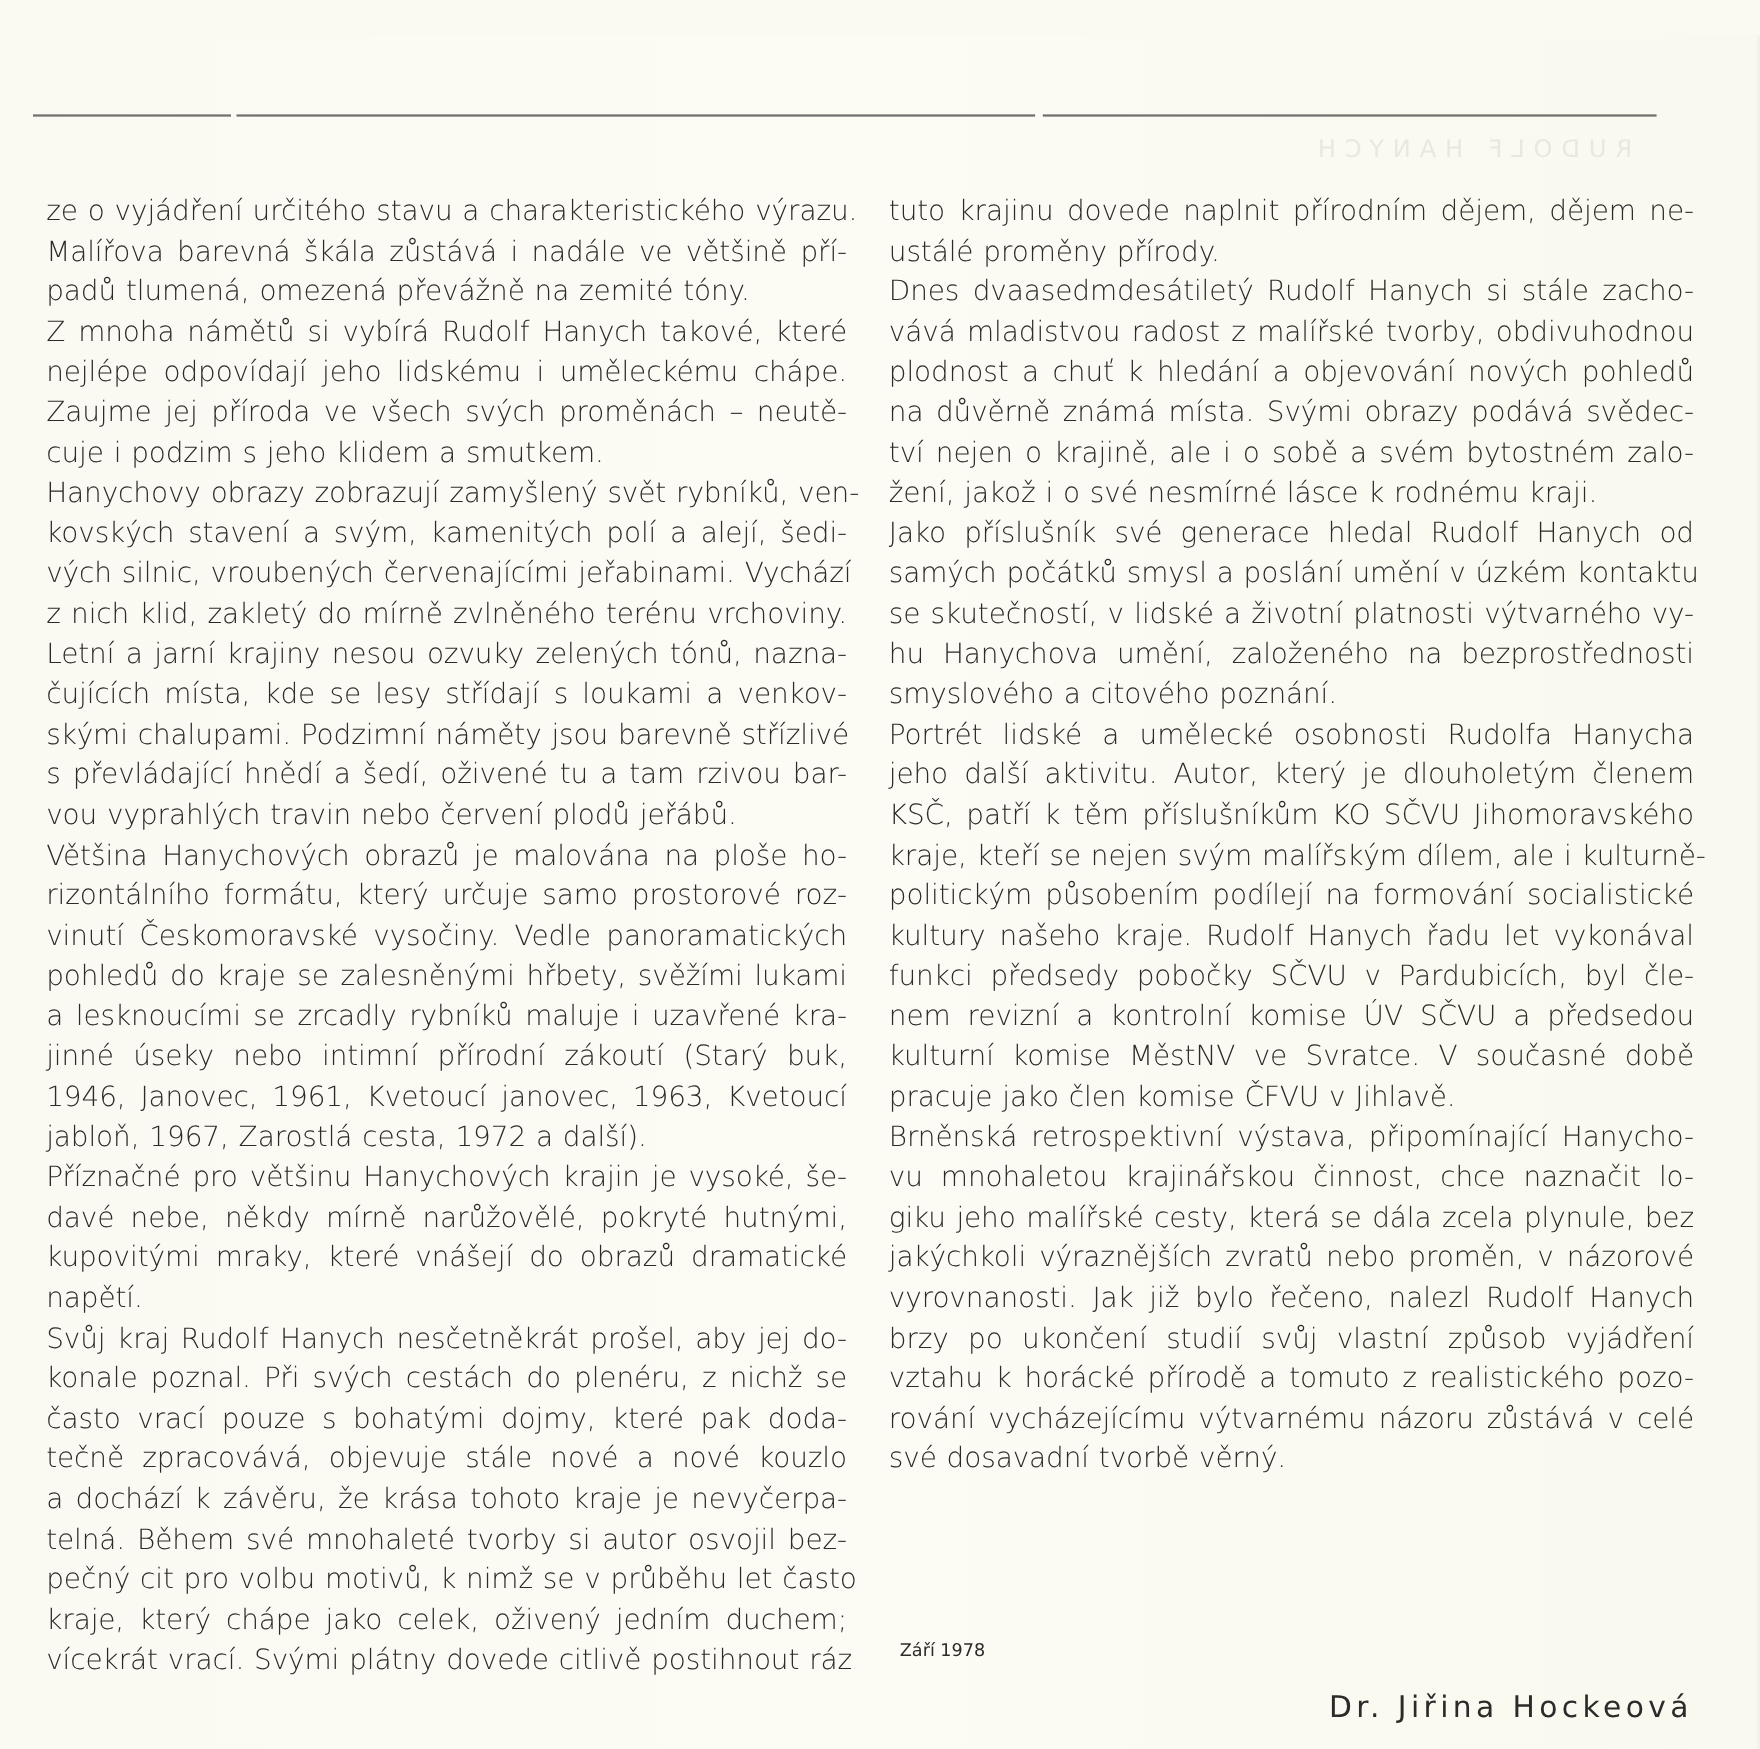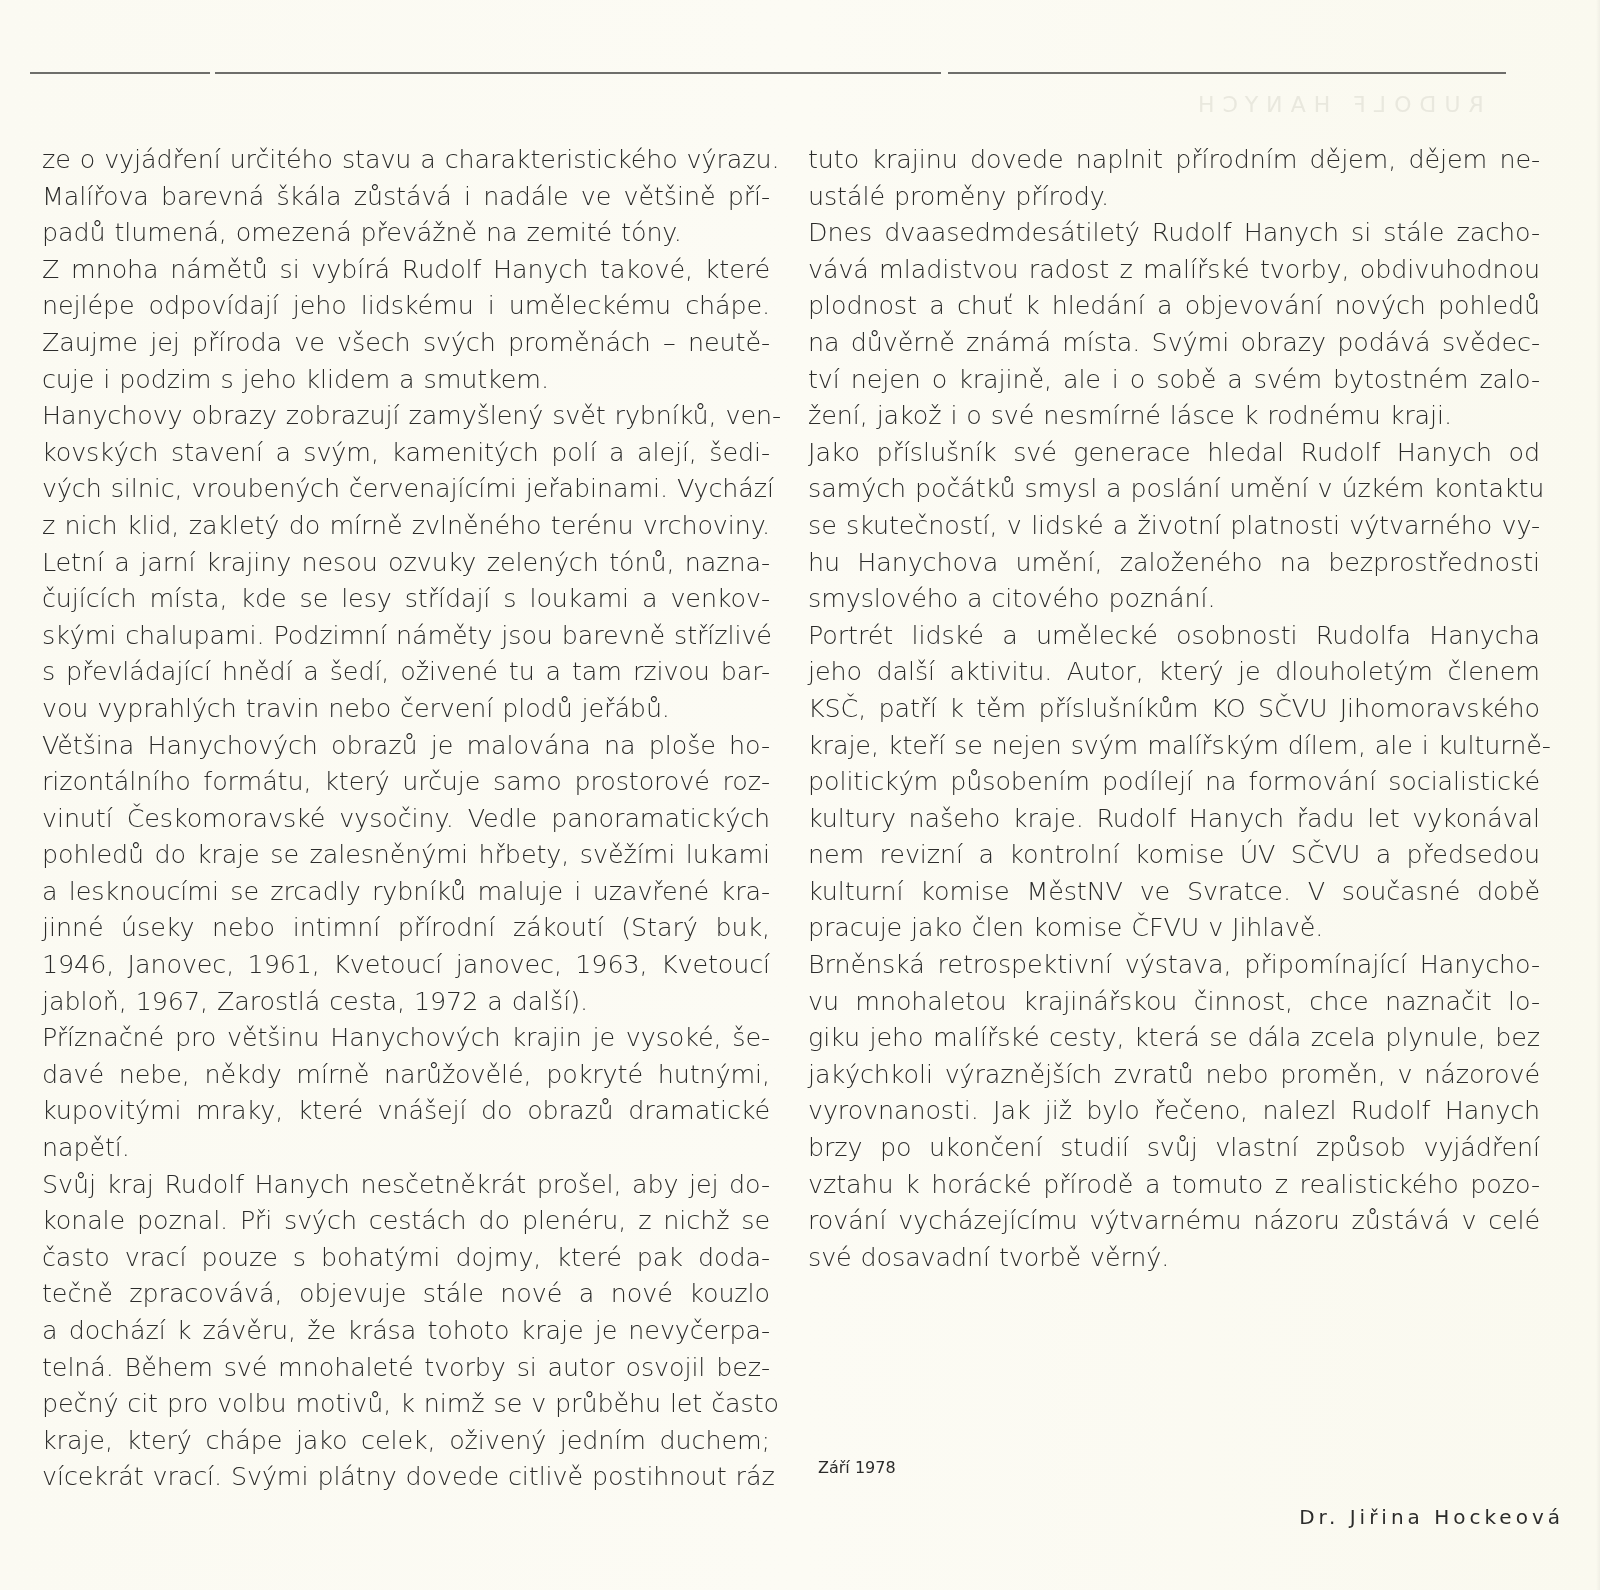--- a/index.html
+++ b/index.html
@@ -12,20 +12,21 @@
       background: #fbfaf1;
       position: relative;
       overflow: hidden;
       font-family: "DejaVu Sans", sans-serif;
       color: #2b2b2a;
     }
     .page {
       position: absolute;
       inset: 0;
       background: linear-gradient(90deg, #fbfaf2 0%, #fcfbf4 50%, #faf9ef 100%);
+      margin-top: 32px;
     }
     .rule-seg {
       position: absolute;
       top: 72px;
       height: 2px;
       background: #555552;
       opacity: 0.85;
     }
     .ghost-title {
       position: absolute;
@@ -65,23 +66,23 @@
       text-align-last: left;
     }
     .date {
       position: absolute;
       left: 818px;
       top: 1458px;
       font-size: 16px;
     }
     .signature {
       position: absolute;
-      right: 36px;
+      right: 61px;
       top: 1505px;
-      font-size: 20px;
+      font-size: 27px;
       letter-spacing: 4px;
       text-align: right;
     }
     .edge-shadow {
       position: absolute;
       top: 0;
       right: 0;
       width: 4px;
       height: 100%;
       background: linear-gradient(90deg, rgba(0,0,0,0), rgba(0,0,0,0.04));
@@ -153,20 +154,21 @@
       <span class="line">samých počátků smysl a poslání umění v úzkém kontaktu</span>
       <span class="line">se skutečností, v lidské a životní platnosti výtvarného vy-</span>
       <span class="line">hu Hanychova umění, založeného na bezprostřednosti</span>
       <span class="line last">smyslového a citového poznání.</span>
       <span class="line">Portrét lidské a umělecké osobnosti Rudolfa Hanycha</span>
       <span class="line">jeho další aktivitu. Autor, který je dlouholetým členem</span>
       <span class="line">KSČ, patří k těm příslušníkům KO SČVU Jihomoravského</span>
       <span class="line">kraje, kteří se nejen svým malířským dílem, ale i kulturně-</span>
       <span class="line">politickým působením podílejí na formování socialistické</span>
       <span class="line">kultury našeho kraje. Rudolf Hanych řadu let vykonával</span>
+      <span class="line">funkci předsedy pobočky SČVU v Pardubicích, byl čle-</span>
       <span class="line">nem revizní a kontrolní komise ÚV SČVU a předsedou</span>
       <span class="line">kulturní komise MěstNV ve Svratce. V současné době</span>
       <span class="line last">pracuje jako člen komise ČFVU v Jihlavě.</span>
       <span class="line">Brněnská retrospektivní výstava, připomínající Hanycho-</span>
       <span class="line">vu mnohaletou krajinářskou činnost, chce naznačit lo-</span>
       <span class="line">giku jeho malířské cesty, která se dála zcela plynule, bez</span>
       <span class="line">jakýchkoli výraznějších zvratů nebo proměn, v názorové</span>
       <span class="line">vyrovnanosti. Jak již bylo řečeno, nalezl Rudolf Hanych</span>
       <span class="line">brzy po ukončení studií svůj vlastní způsob vyjádření</span>
       <span class="line">vztahu k horácké přírodě a tomuto z realistického pozo-</span>

